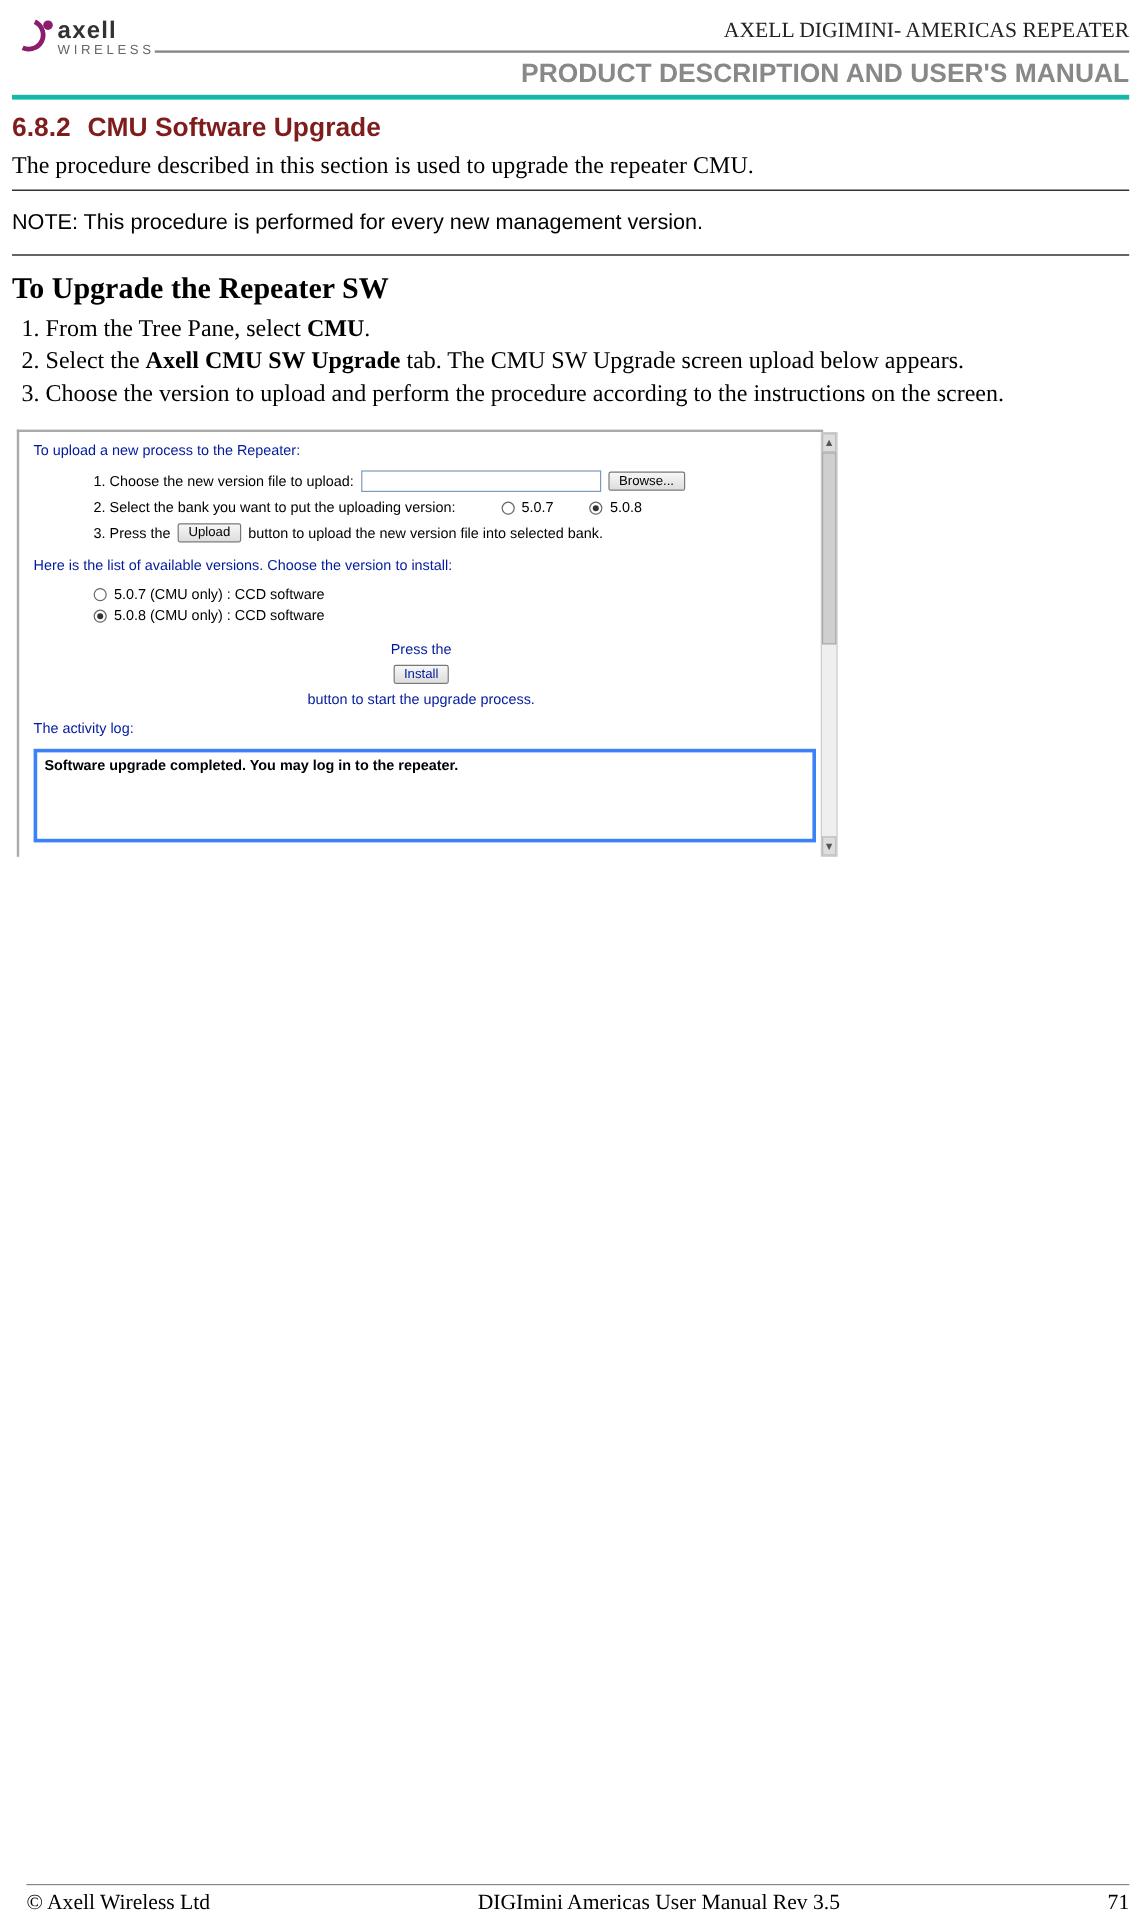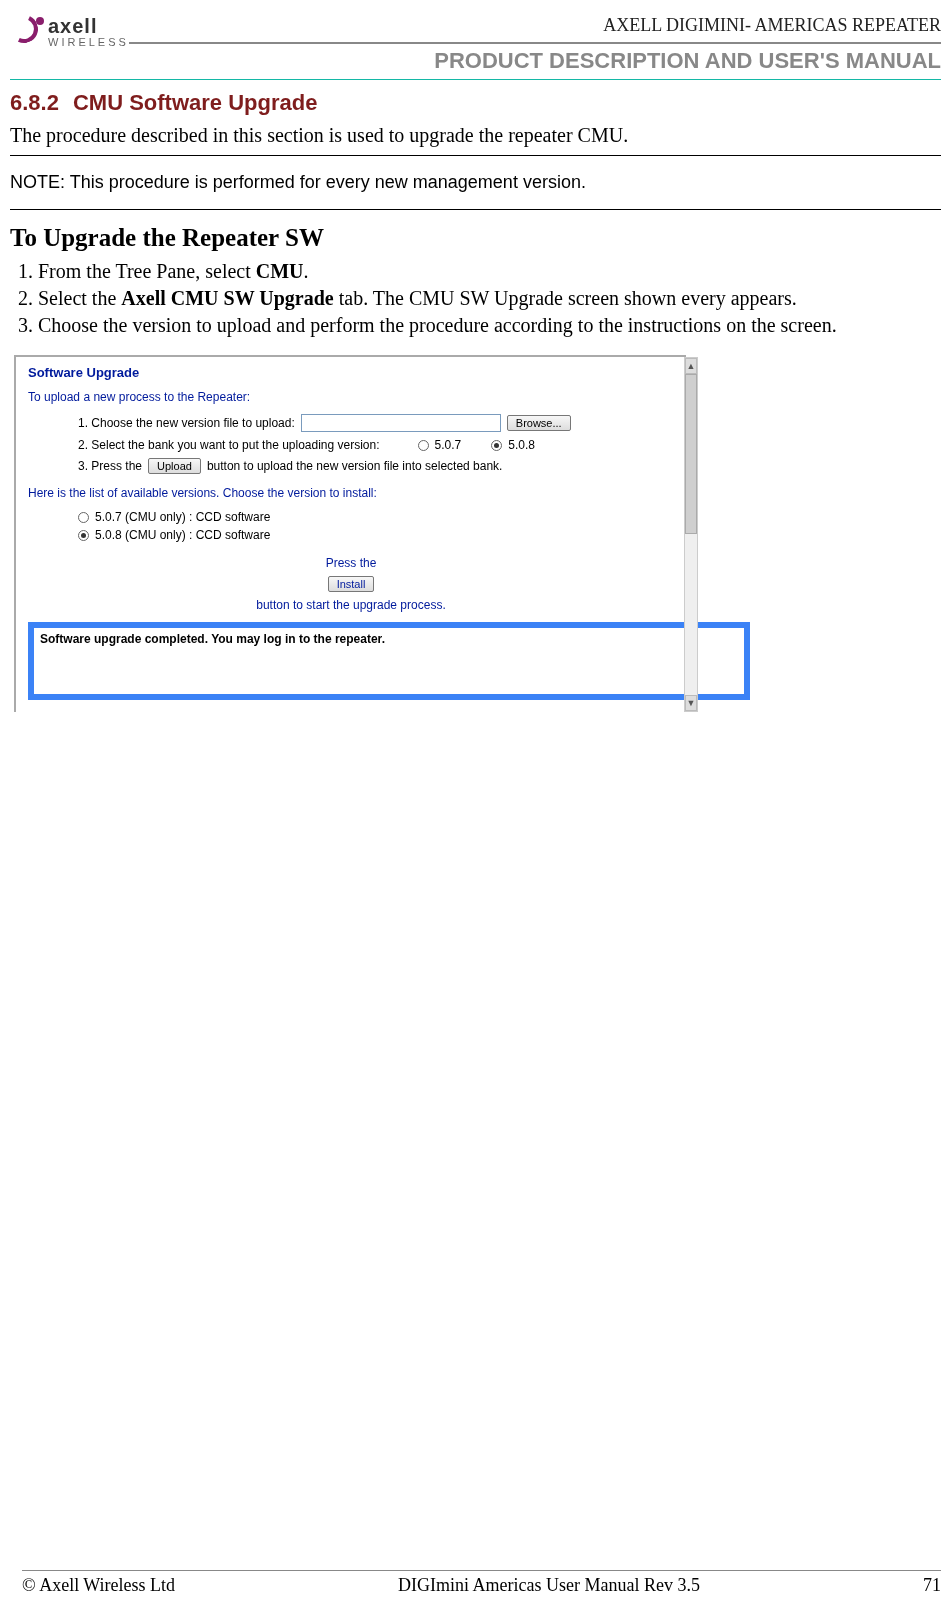--- a/index.html
+++ b/index.html
@@ -12,21 +12,21 @@
       background: #fff;
       position: relative;
     }
     .page {
       padding: 15px 10px 0 10px;
     }
     .header {
       display: flex;
       justify-content: flex-start;
       align-items: flex-start;
-      border-bottom: 1px solid #14b8a6;
+      border-bottom: 4px solid #14b8a6;
       padding-bottom: 5px;
       margin-bottom: 6px;
     }
     .logo {
       display: flex;
       align-items: center;
       gap: 4px;
     }
     .logo-mark {
       width: 34px;
@@ -191,23 +191,23 @@
       margin-bottom: 14px;
     }
     .scr-version-item {
       display: flex;
       align-items: center;
       gap: 6px;
       font-size: 12px;
       margin-bottom: 4px;
     }
     .scr-log-box {
-      width: 722px;
+      width: 652px;
       height: 78px;
-      border: 6px solid #3b82f6;
+      border: 3px solid #3b82f6;
       padding: 4px 6px;
       font-size: 12px;
       font-weight: bold;
       margin-top: 4px;
     }
     .scrollbar {
       position: absolute;
       right: -12px;
       top: 0;
       width: 14px;
@@ -274,29 +274,28 @@
 
   <div class="note-block">NOTE: This procedure is performed for every new management version.</div>
 
   <div class="subheading">To Upgrade the Repeater SW</div>
 
   <ol class="steps">
     <li>
       <span>From the Tree Pane, select </span><span class="bold">CMU</span><span>.</span>
     </li>
     <li>
-      <span>Select the </span><span class="bold">Axell CMU SW Upgrade</span><span> tab. The CMU SW Upgrade screen shown every appears.</span>
+      <span>Select the </span><span class="bold">Axell CMU SW Upgrade</span><span> tab. The CMU SW Upgrade screen upload below appears.</span>
     </li>
     <li>
       <span>Choose the version to upload and perform the procedure according to the instructions on the screen.</span>
     </li>
   </ol>
 
   <div class="screenshot">
-    <div class="scr-title">Software Upgrade</div>
     <div class="scr-text">To upload a new process to the Repeater:</div>
 
     <div class="scr-line">
       <span>1. Choose the new version file to upload:</span>
       <span class="scr-input"></span>
       <span class="scr-btn">Browse...</span>
     </div>
 
     <div class="scr-line">
       <span>2. Select the bank you want to put the uploading version:</span>
@@ -326,20 +325,21 @@
         <span>5.0.8 (CMU only) : CCD software</span>
       </div>
     </div>
 
     <div class="scr-plain" style="display:flex;align-items:center;gap:6px;flex-direction:column;">
       <span>Press the</span>
       <span class="scr-btn">Install</span>
       <span>button to start the upgrade process.</span>
     </div>
 
+    <div class="scr-plain">The activity log:</div>
 
     <div class="scr-log-box">
       <span>Software upgrade completed. You may log in to the repeater.</span>
     </div>
 
     <div class="scrollbar">
       <div class="scroll-arrow">▲</div>
       <div class="scroll-thumb"></div>
       <div class="scroll-arrow" style="position:absolute;bottom:0;">▼</div>
     </div>

